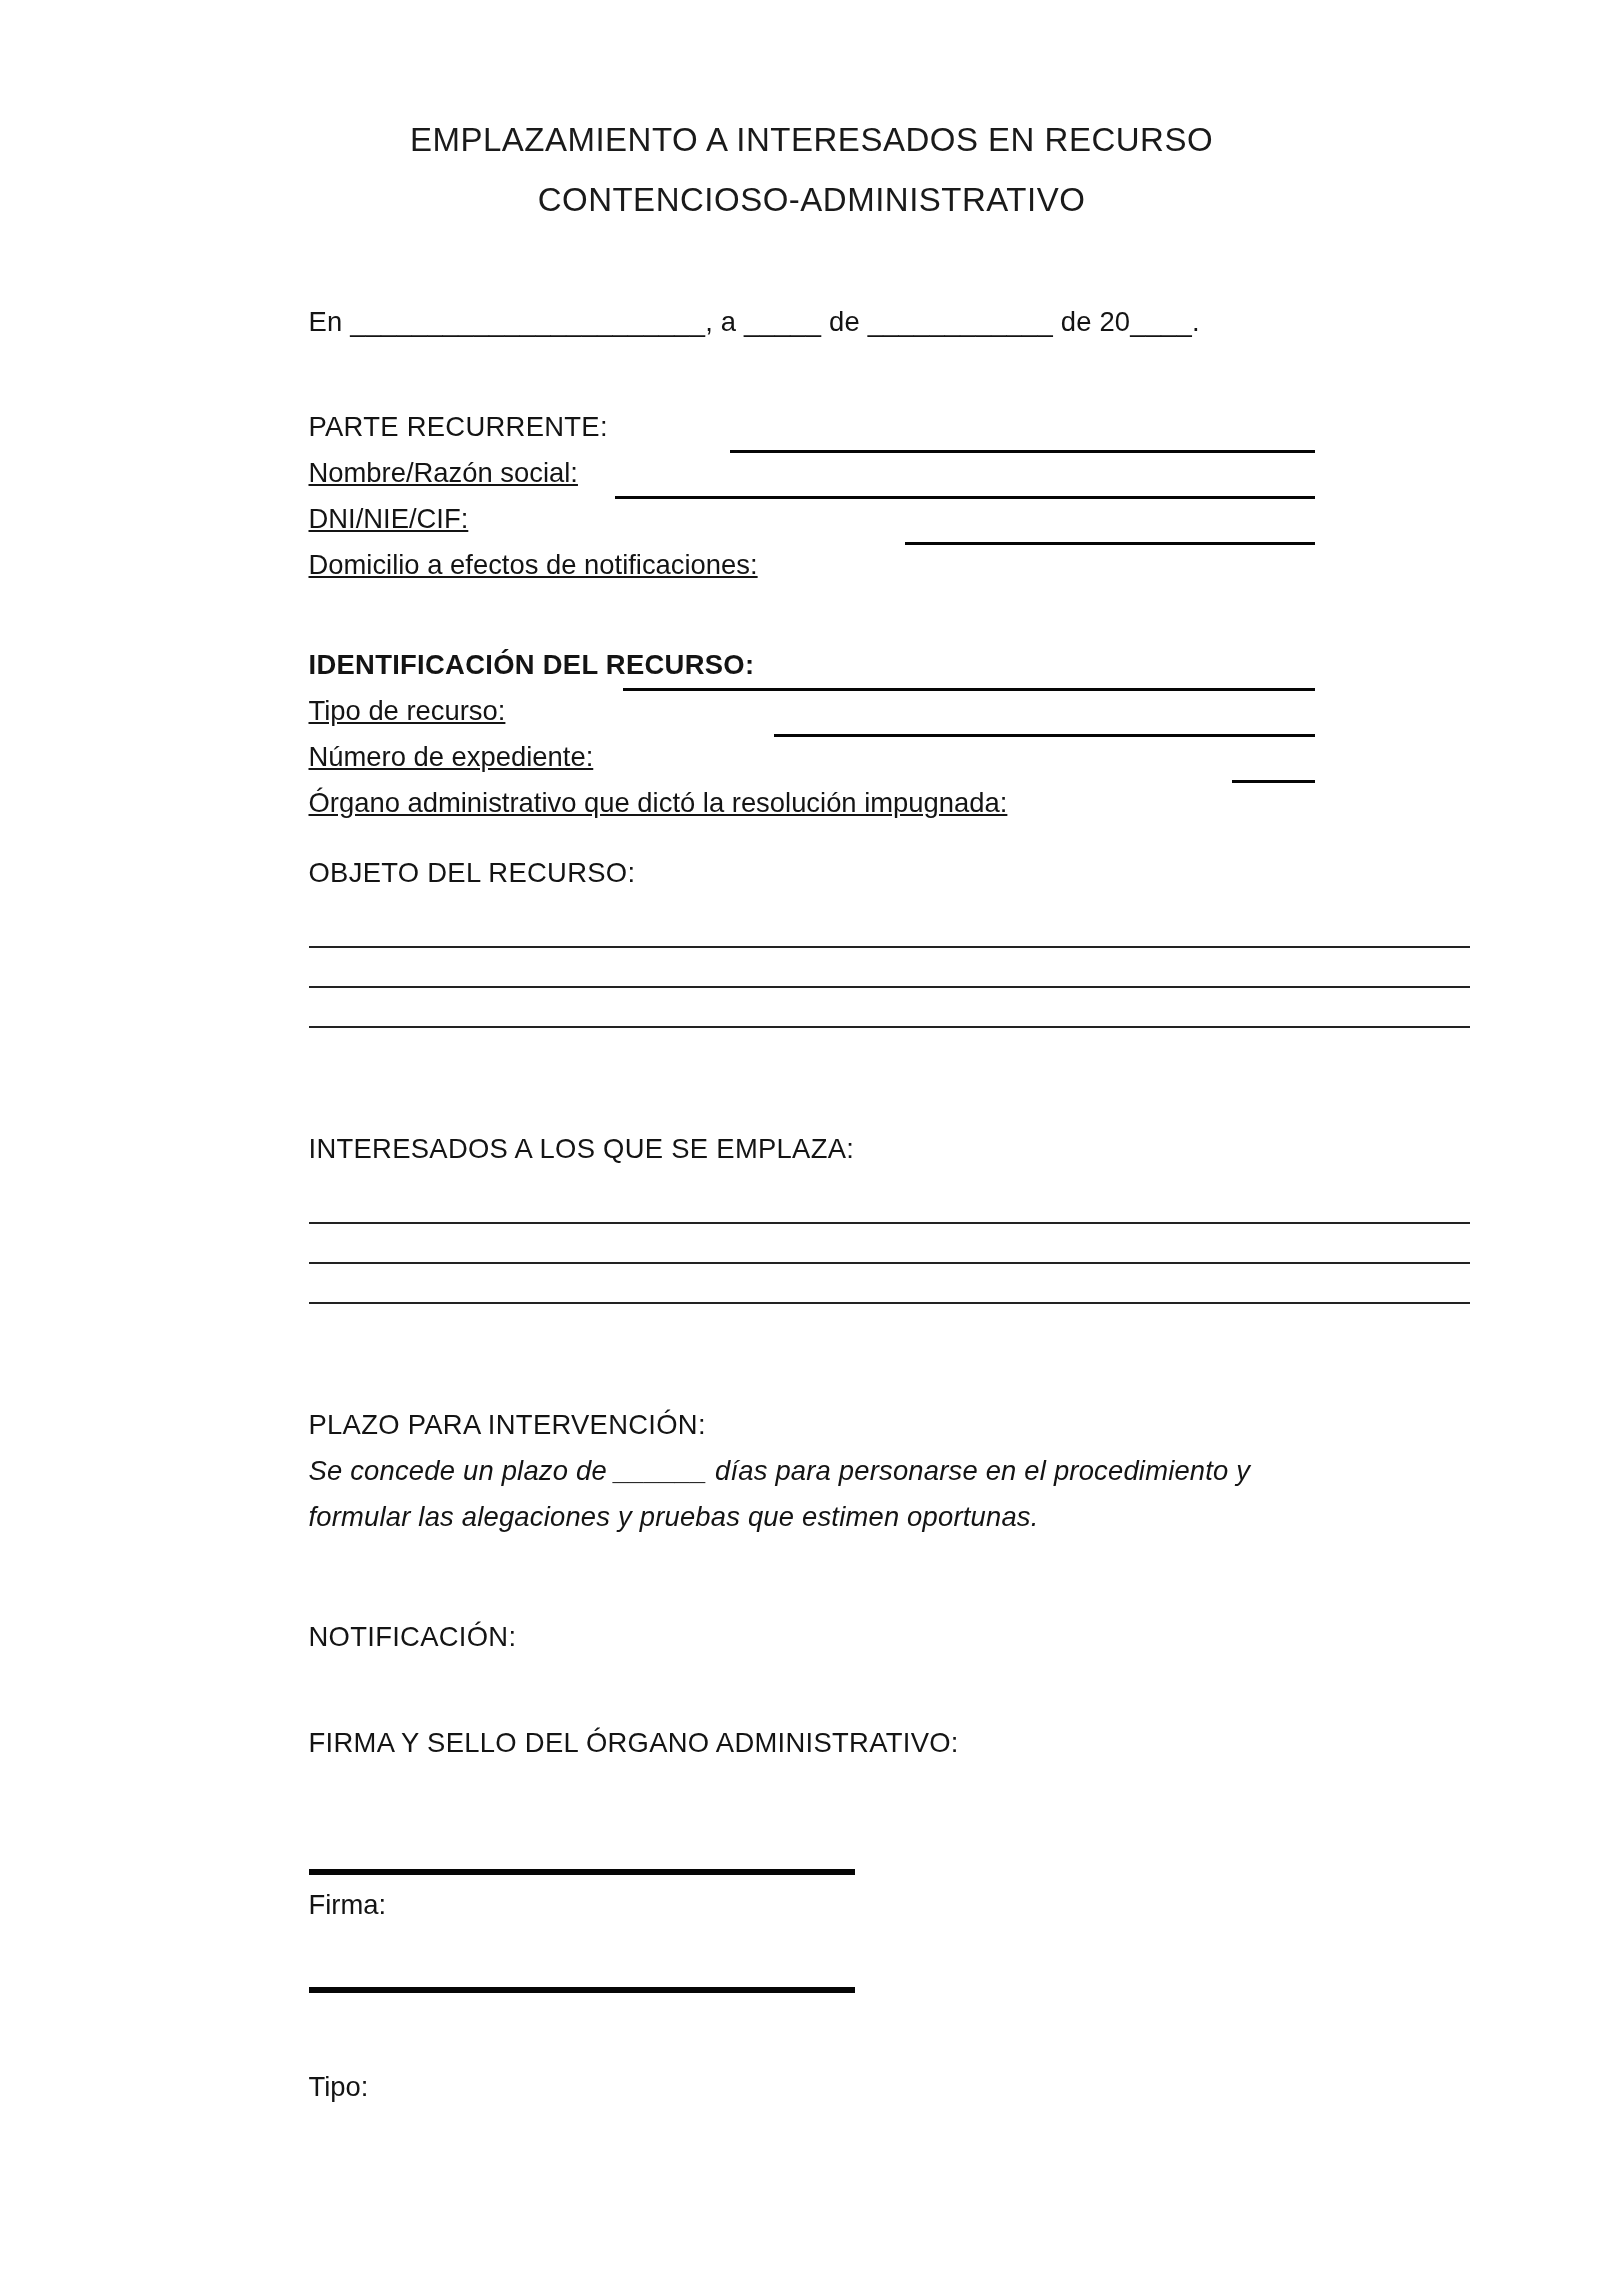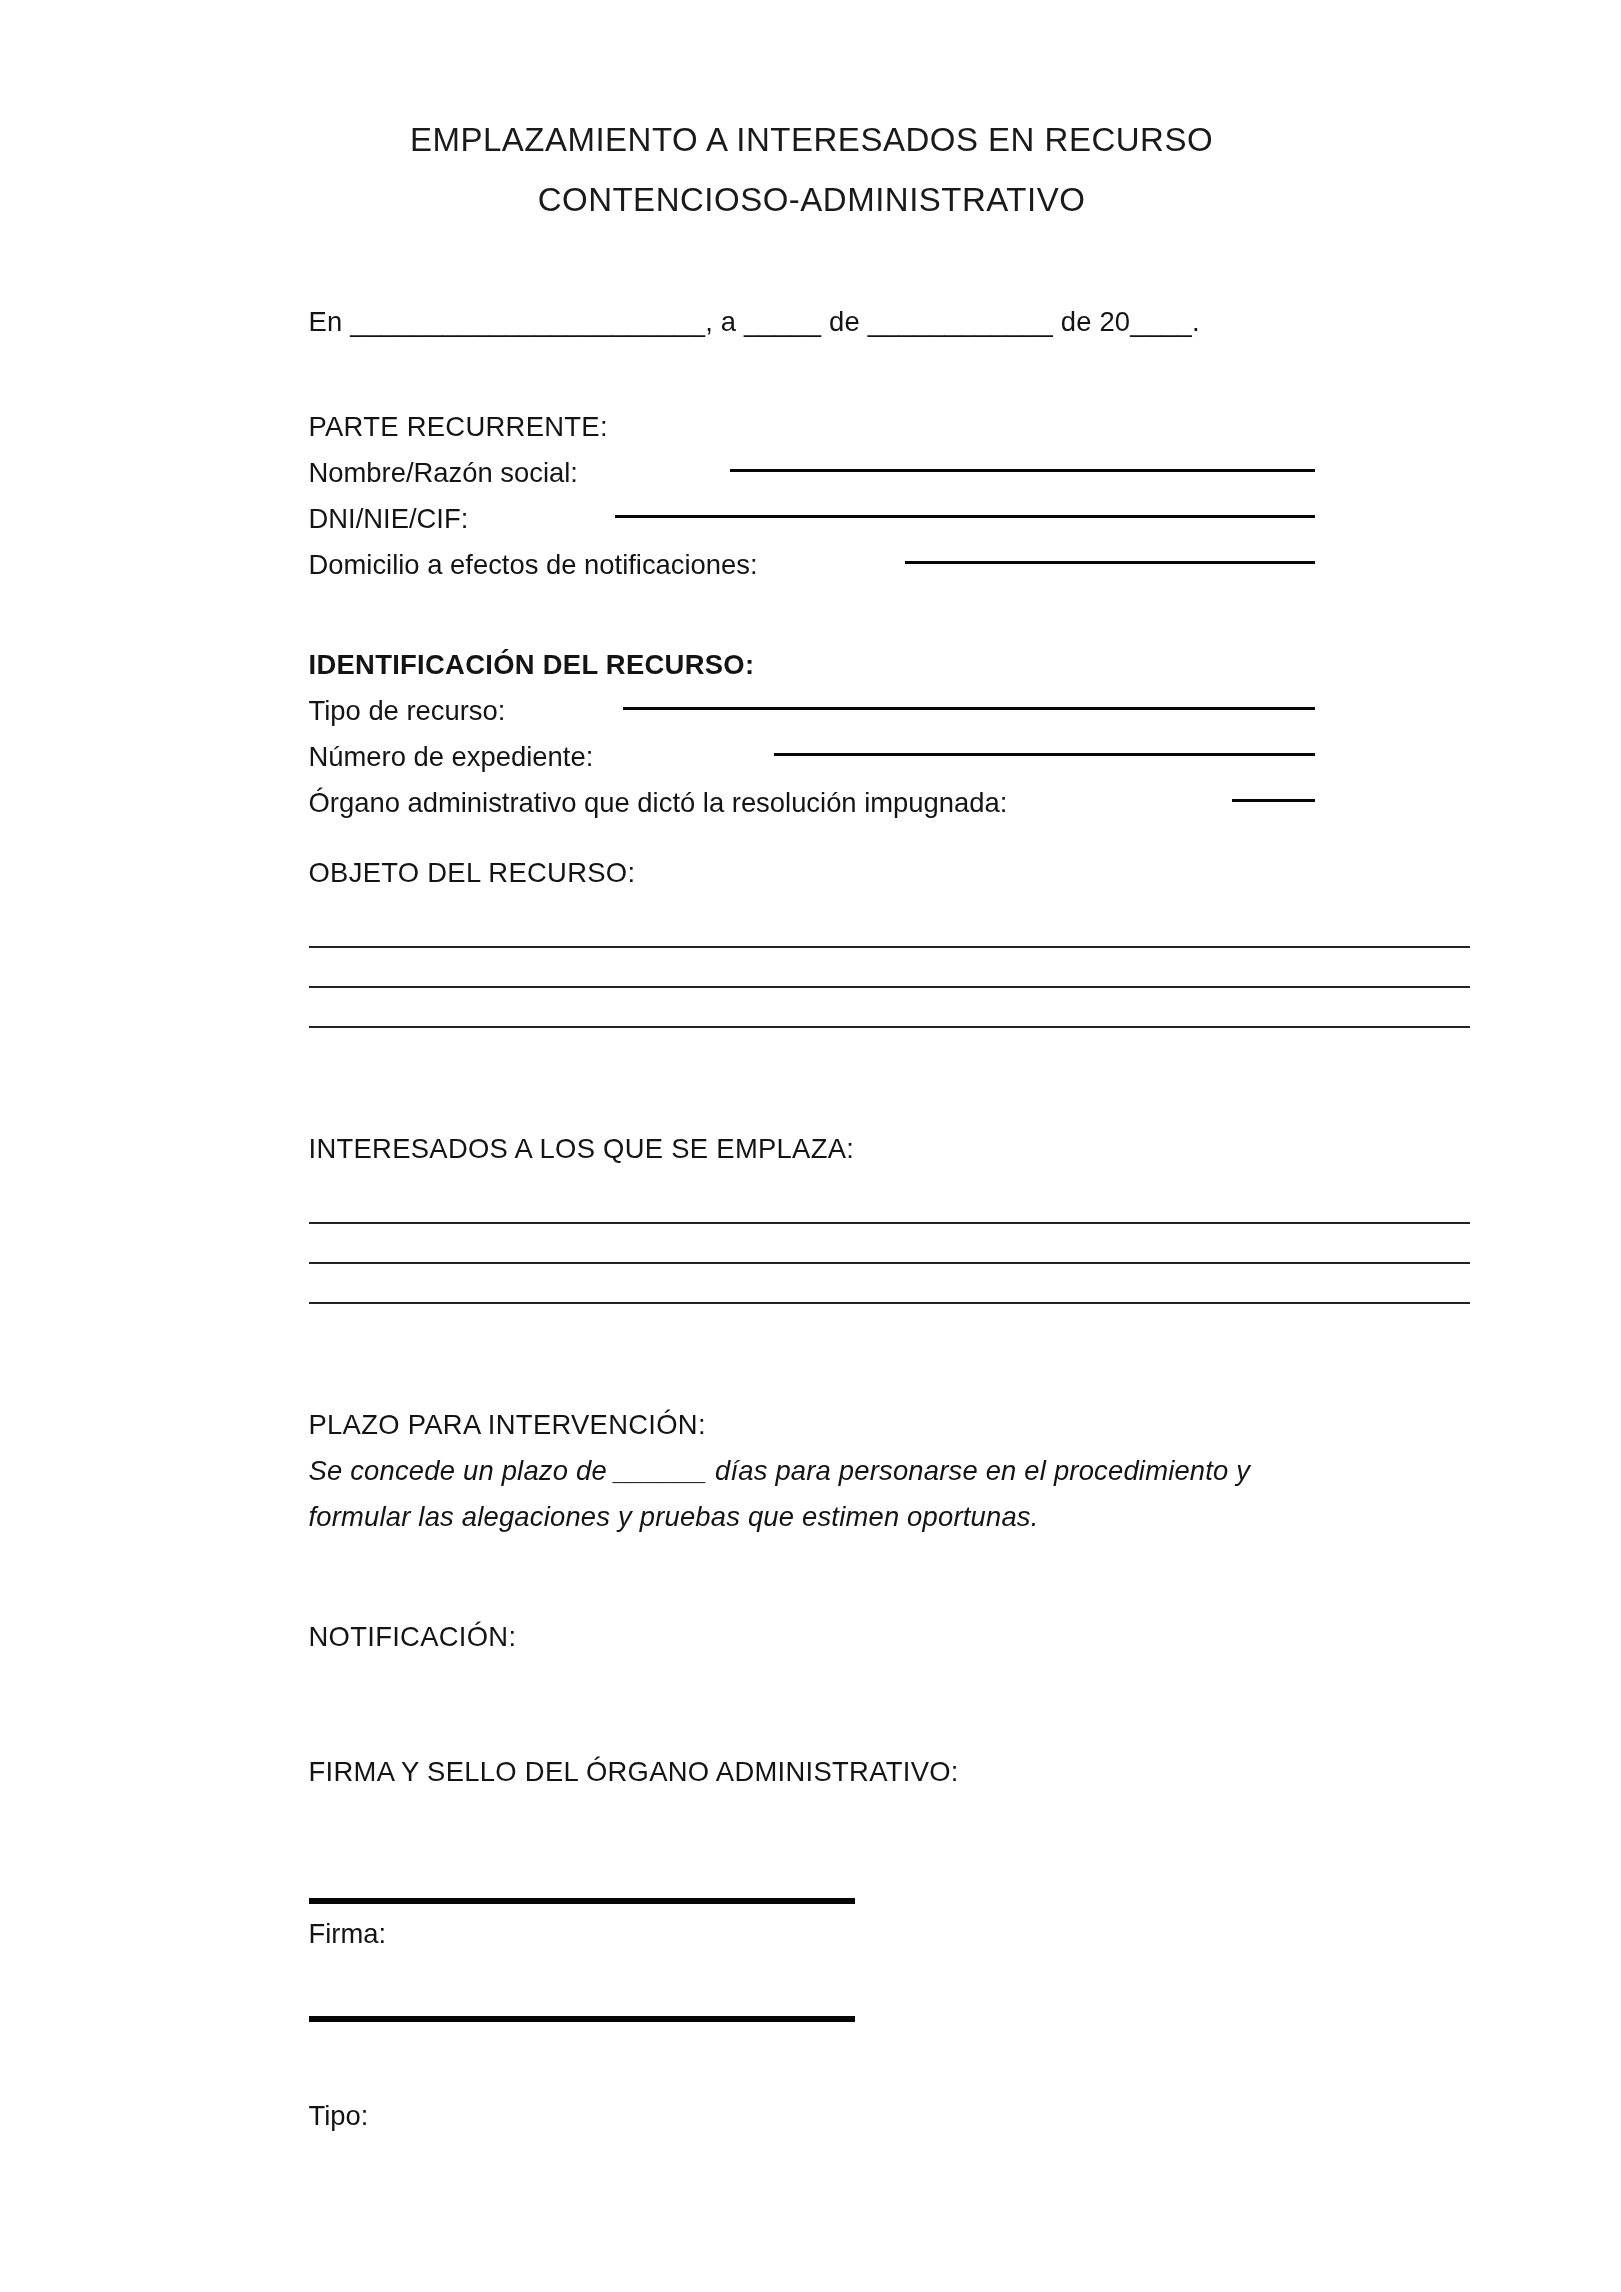--- a/index.html
+++ b/index.html
@@ -50,27 +50,28 @@
     font-weight: 400;
     line-height: 46px;
     letter-spacing: 0.3px;
   }
   .mt-parte   { margin-top: 59px; }
   .mt-ident   { margin-top: 54px; font-weight: bold; }
   .mt-objeto  { margin-top: 24px; }
   .mt-interes { margin-top: 98px; }
   .mt-plazo   { margin-top: 98px; }
   .mt-notif   { margin-top: 74px; }
-  .mt-firma   { margin-top: 89px; }
+  .mt-firma   { margin-top: 60px; }
 
   
   .field-row {
     display: flex;
-    align-items: center;
+    align-items: flex-start;
     height: 46px;
+    text-decoration: underline;
   }
   .field-label {
     white-space: nowrap;
     line-height: 46px;
   }
   .fill-line {
     flex: 1 1 auto;
     height: 0;
     border-bottom: 3.9px solid #060606;
     margin-bottom: 5.9px;

